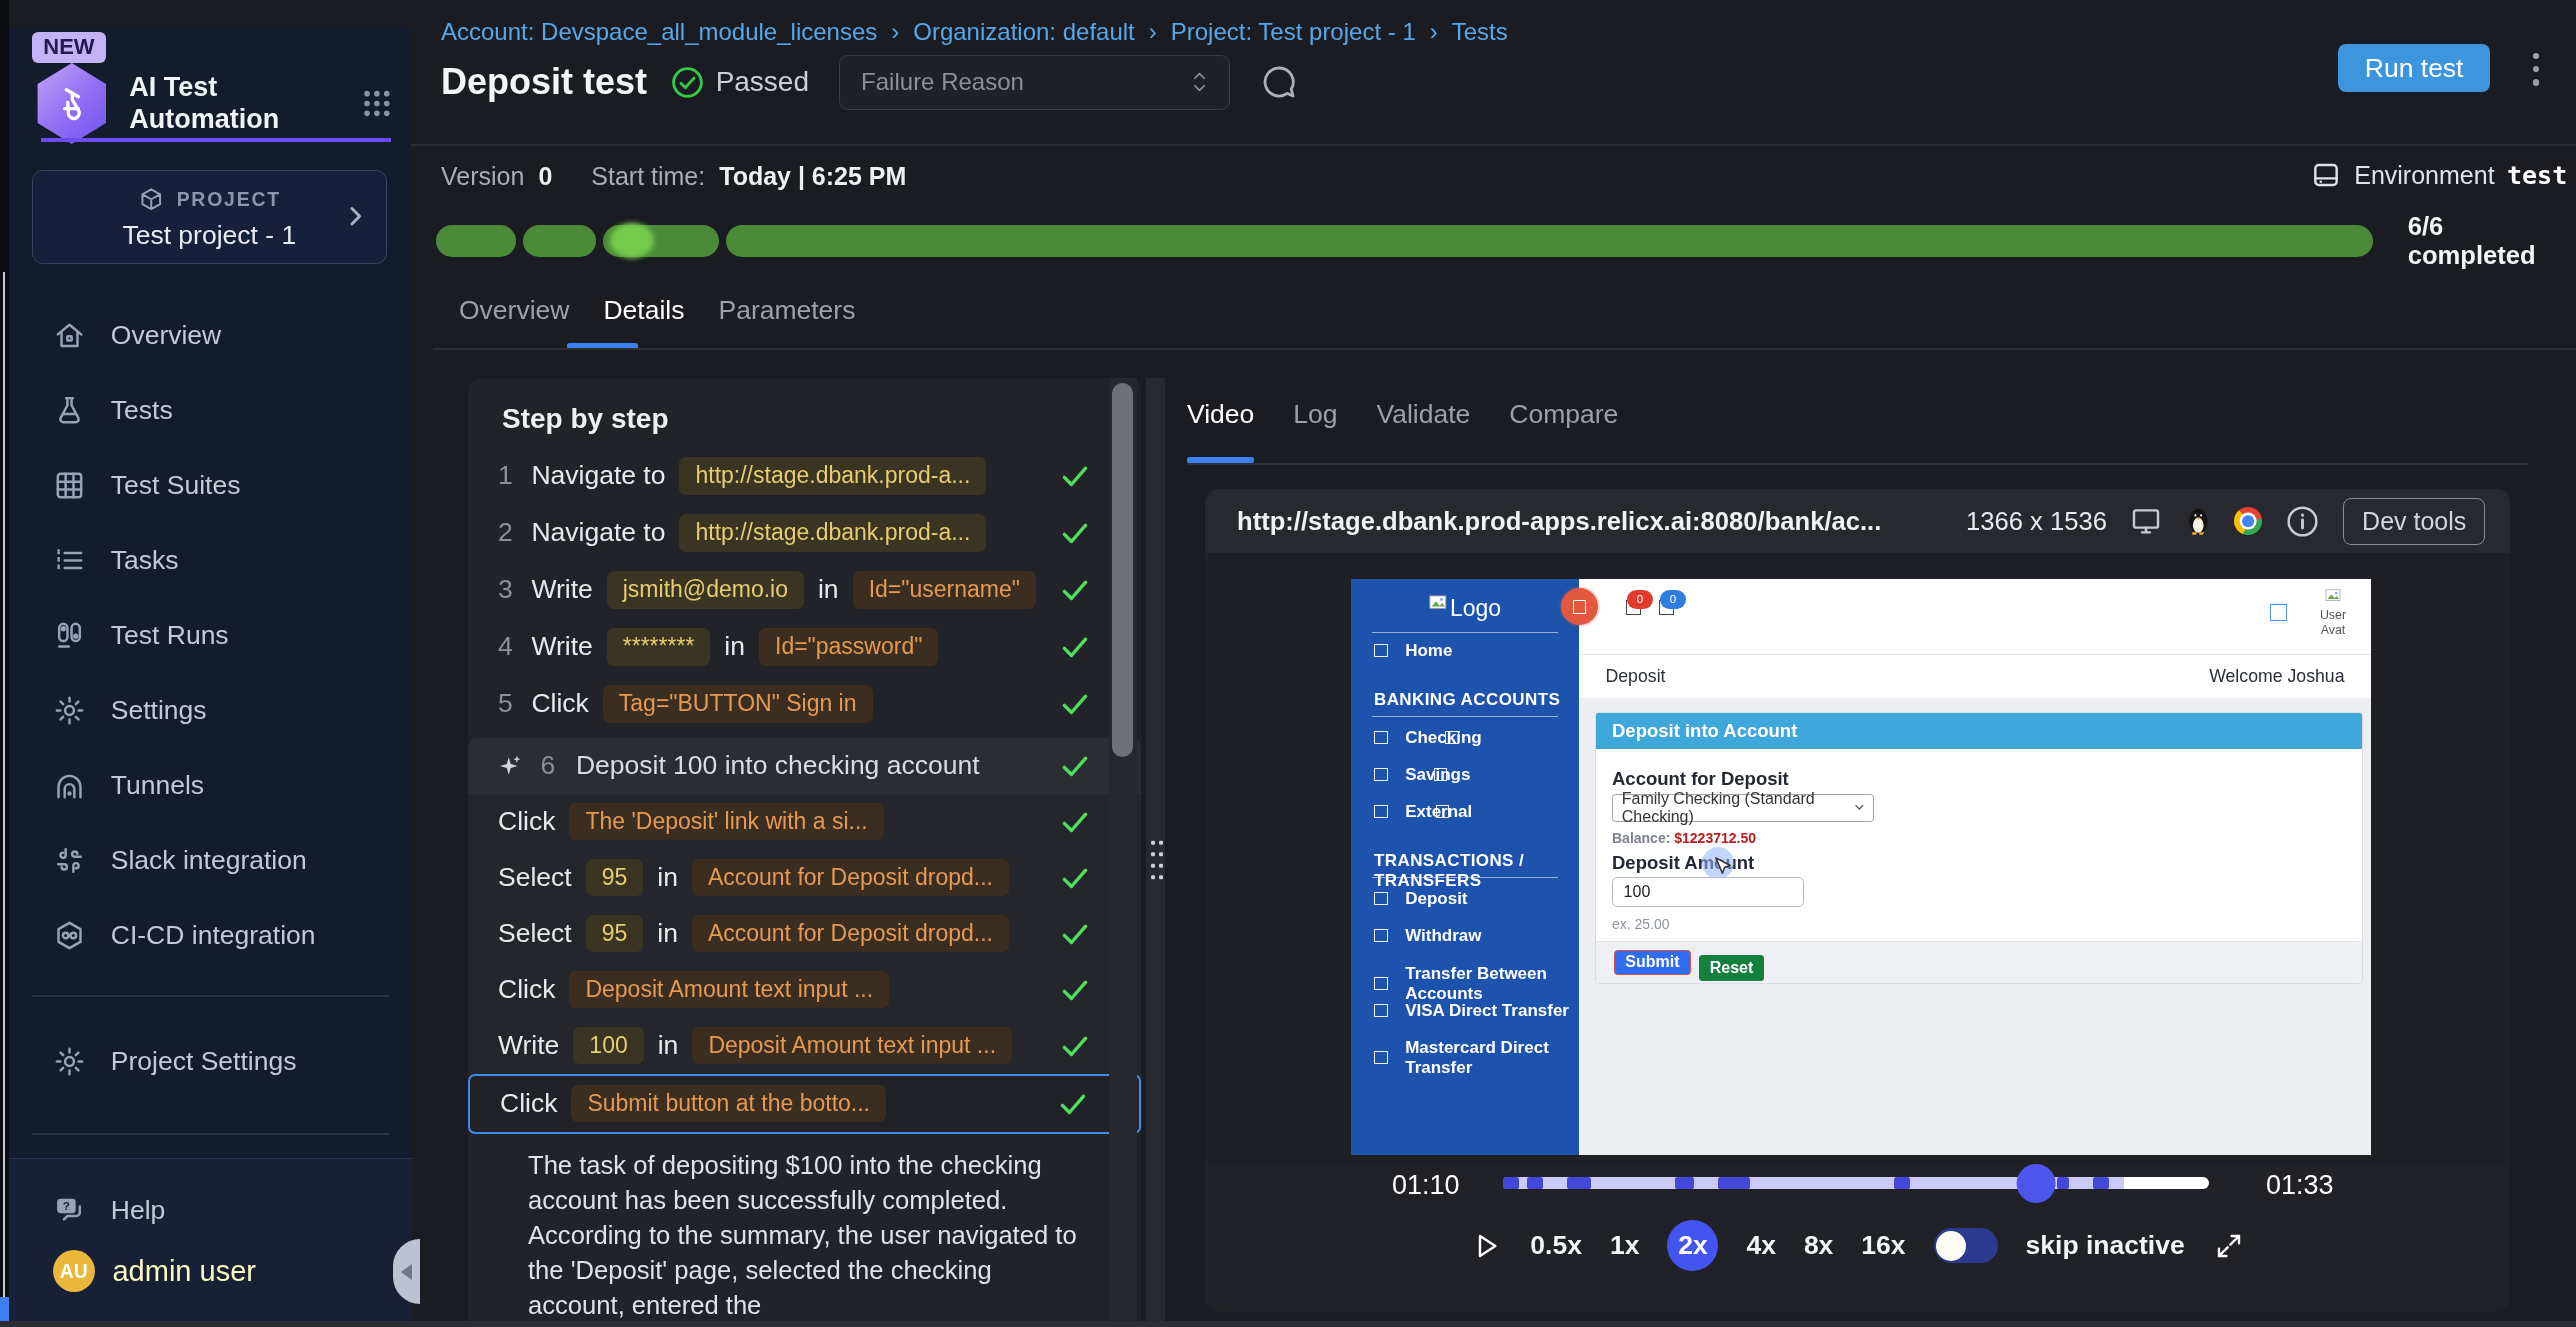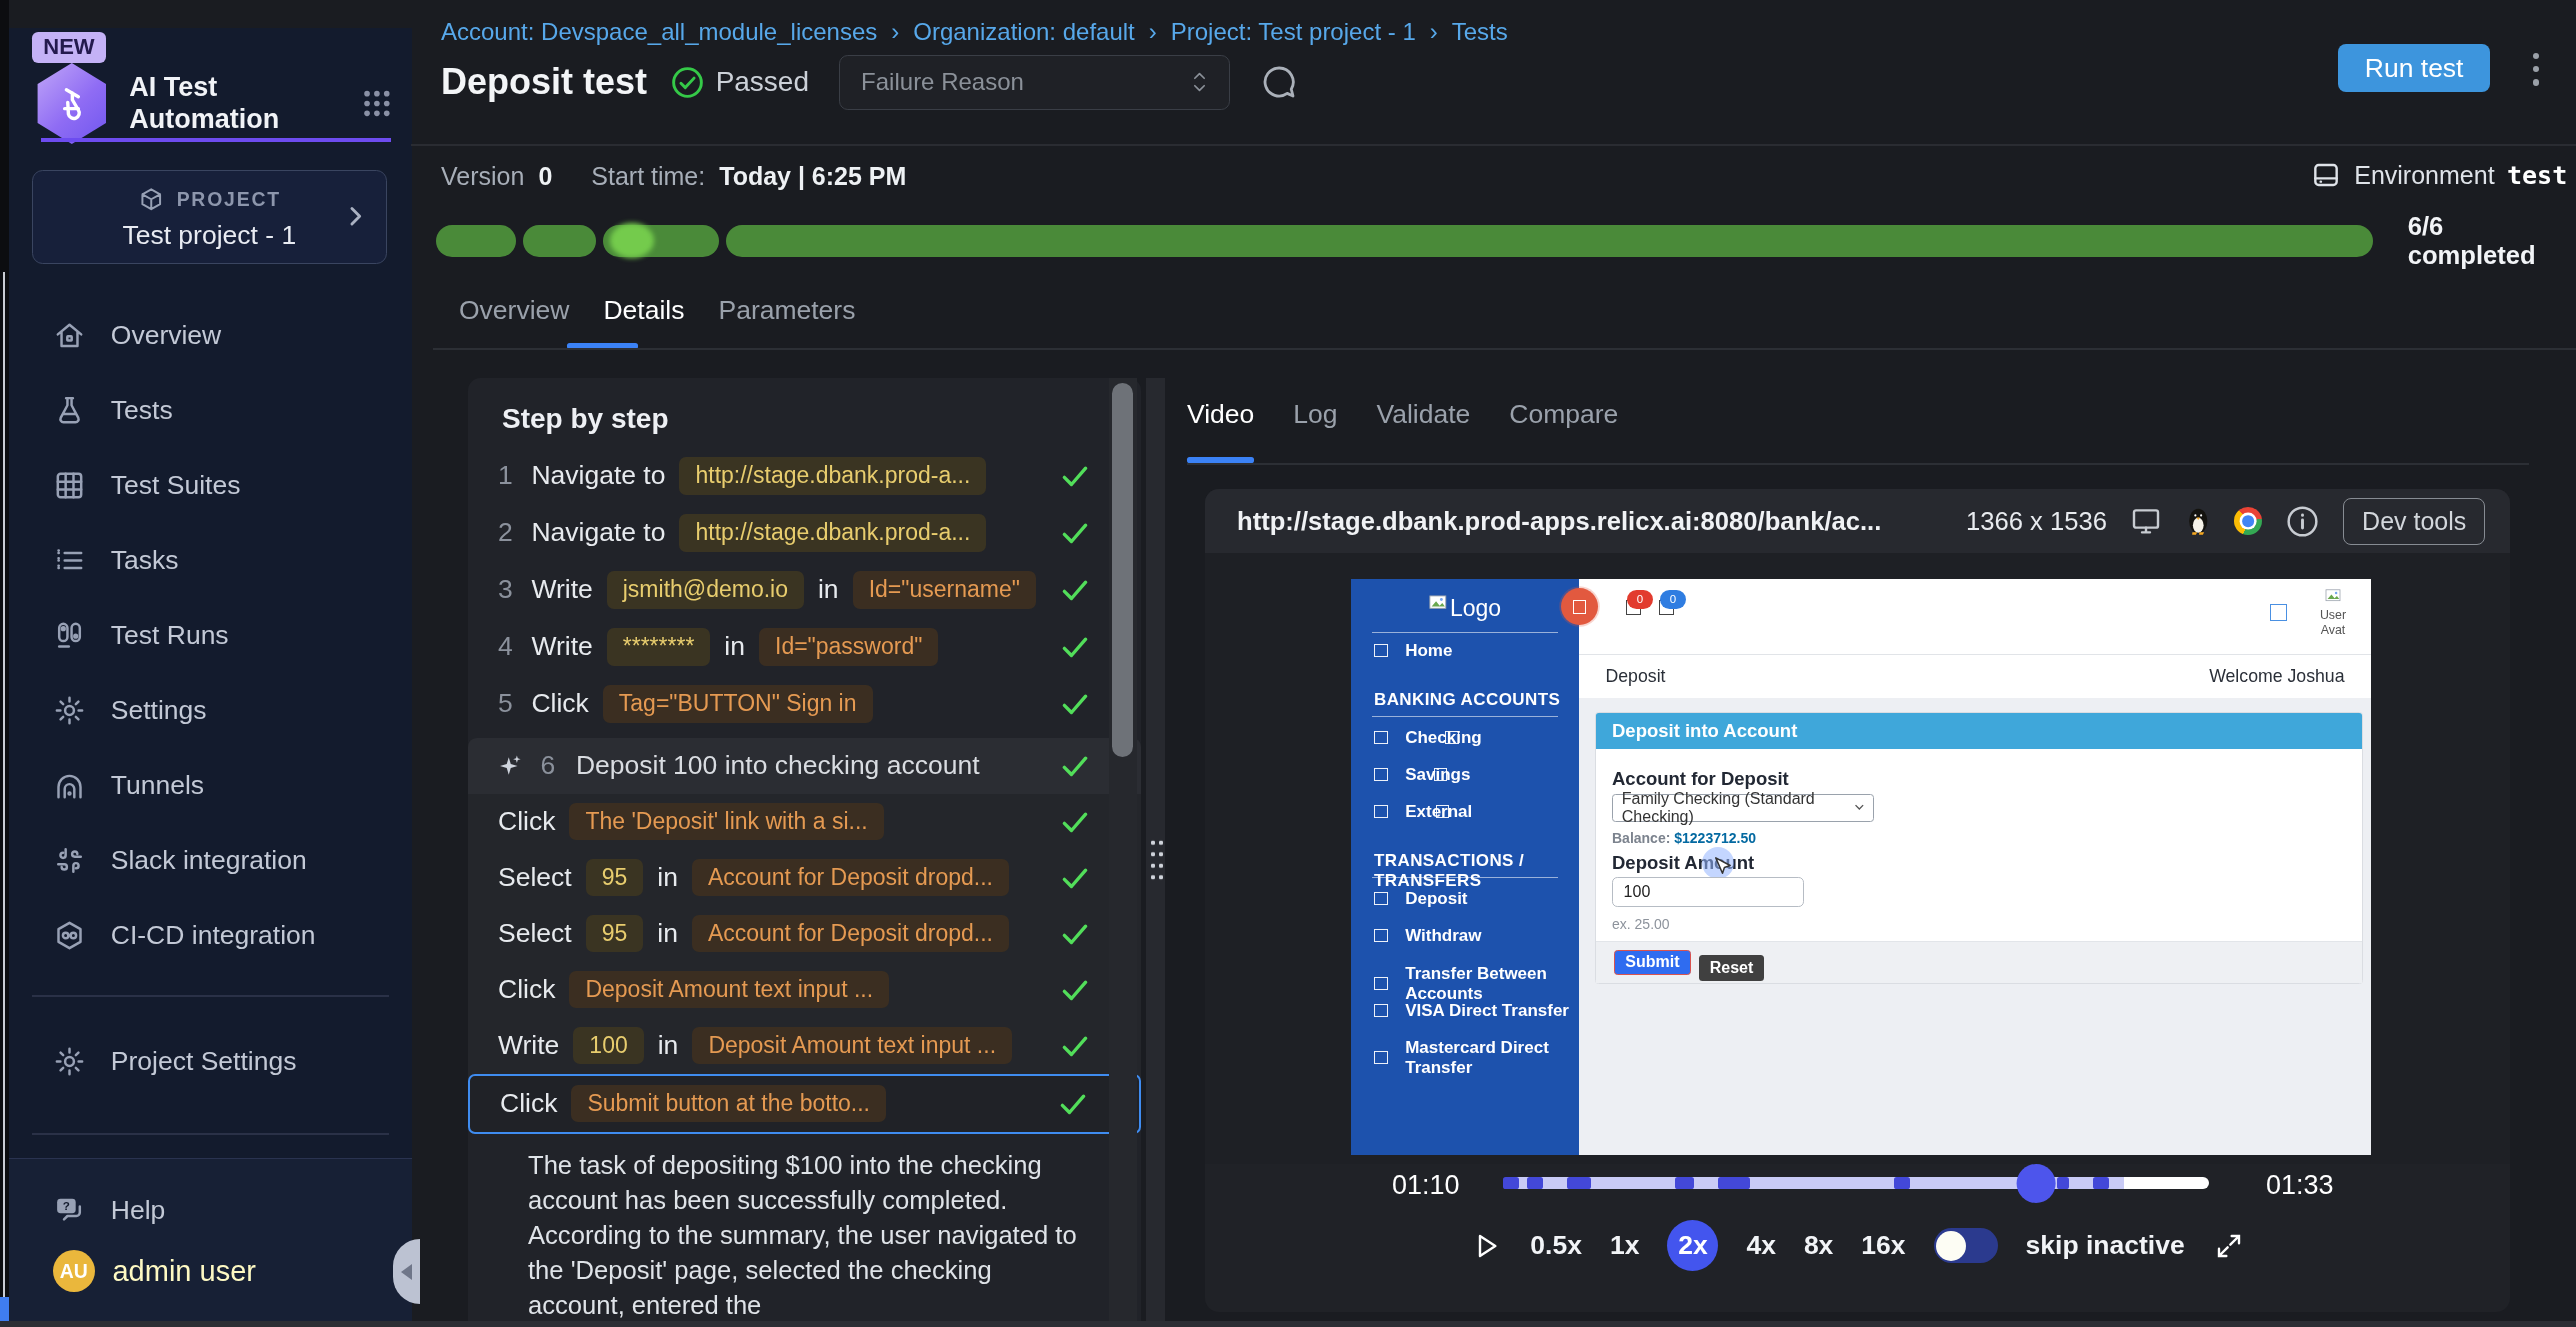--- a/index.html
+++ b/index.html
@@ -134,32 +134,32 @@
   .b-sub{position:absolute;left:228px;top:75px;width:792px;height:44px;background:#fff;border-top:0.9px solid #e1e4e8;
          display:flex;align-items:center;justify-content:space-between;padding:0 26.5px;font-size:17.7px;color:#2a2f38;box-sizing:border-box;}
   .b-body{position:absolute;left:228px;top:119px;width:792px;height:457px;background:#edeff3;}
   .b-card{position:absolute;left:16px;top:14px;width:766px;height:270px;background:#fff;border:0.9px solid #dadde2;border-radius:3.5px;}
   .b-card-head{height:36px;background:#3fa7da;color:#fff;font-weight:bold;font-size:18.5px;display:flex;align-items:center;
                padding:0 16px;border-radius:2.6px 2.6px 0 0;}
   .b-acc-label{position:absolute;left:16px;top:55px;font-size:18.5px;font-weight:bold;color:#222834;}
   .b-select{position:absolute;left:16px;top:81px;width:262px;height:28px;border:0.9px solid #9aa2ac;border-radius:3.5px;
             display:flex;align-items:center;justify-content:space-between;padding:0 8.8px;font-size:16px;color:#333;box-sizing:border-box;background:#fff;}
   .b-balance{position:absolute;left:16px;top:117px;font-size:14px;color:#7c838e;font-weight:bold;}
-  .b-balance b{color:#0369a1;}
+  .b-balance b{color:#b91c1c;}
   .b-amt-label{position:absolute;left:16px;top:139px;font-size:18.5px;font-weight:bold;color:#222834;}
   .b-cursor{position:absolute;left:106px;top:134px;width:35px;height:35px;}
   .halo{position:absolute;left:0;top:0;width:32px;height:32px;border-radius:50%;background:rgba(147,181,255,.55);}
   .b-input{position:absolute;left:16px;top:164px;width:192px;height:30px;border:0.9px solid #b6bcc4;border-radius:5.3px;
            display:flex;align-items:center;padding:0 10.6px;font-size:16px;color:#222;box-sizing:border-box;background:#fff;}
   .b-hint{position:absolute;left:16px;top:203px;font-size:14px;color:#8d939c;}
   .b-foot{position:absolute;left:0;bottom:0;width:100%;height:42px;background:#eef0f3;border-top:0.9px solid #e2e5e9;
           display:flex;align-items:center;gap:8px;padding:0 17.7px;box-sizing:border-box;}
   .b-submit{background:#2f6cf0;border:1.8px solid #d9534f;color:#fff;font-weight:bold;font-size:16px;padding:2.6px 10.6px;border-radius:3.5px;
             font-family:"Liberation Sans",sans-serif;}
-  .b-reset{background:#404040;border:none;color:#fff;font-weight:bold;font-size:16px;padding:4.4px 10.6px;border-radius:3.5px;
+  .b-reset{background:#15803d;border:none;color:#fff;font-weight:bold;font-size:16px;padding:4.4px 10.6px;border-radius:3.5px;
            font-family:"Liberation Sans",sans-serif;margin-top:12px;}
   
   .timeline-row{position:absolute;left:0;top:674px;width:1305px;height:49px;}
   .tl-label{position:absolute;top:7px;font-size:27px;color:#fff;}
   .tl-track{position:absolute;left:298px;top:14px;width:706px;height:12.4px;background:#fff;border-radius:6.2px;}
   .tl-played{position:absolute;left:0;top:0;height:12.4px;background:#c9cbf6;border-radius:6.2px 0 0 6.2px;}
   .tl-marker{position:absolute;top:0;height:12.4px;background:#4348d8;border-radius:2.6px;}
   .tl-playhead{position:absolute;top:-13.2px;width:39px;height:39px;border-radius:50%;background:#4d55ec;transform:translateX(-19.4px);}
   .controls-row{position:absolute;left:0;top:731px;width:1305px;display:flex;align-items:center;justify-content:center;gap:28px;
                 font-size:26.5px;color:#f2f4f7;font-weight:bold;}

